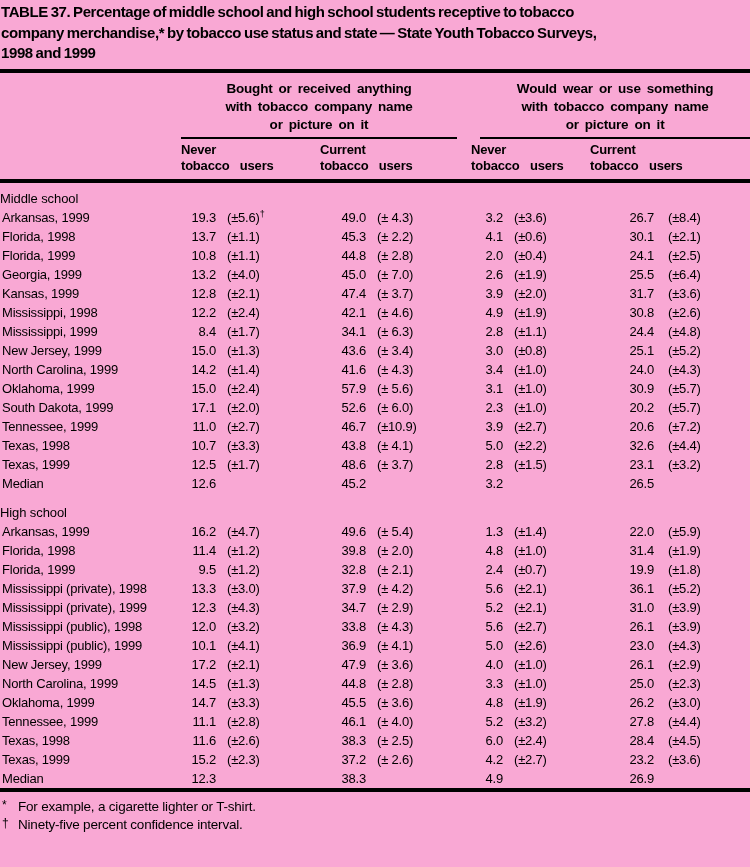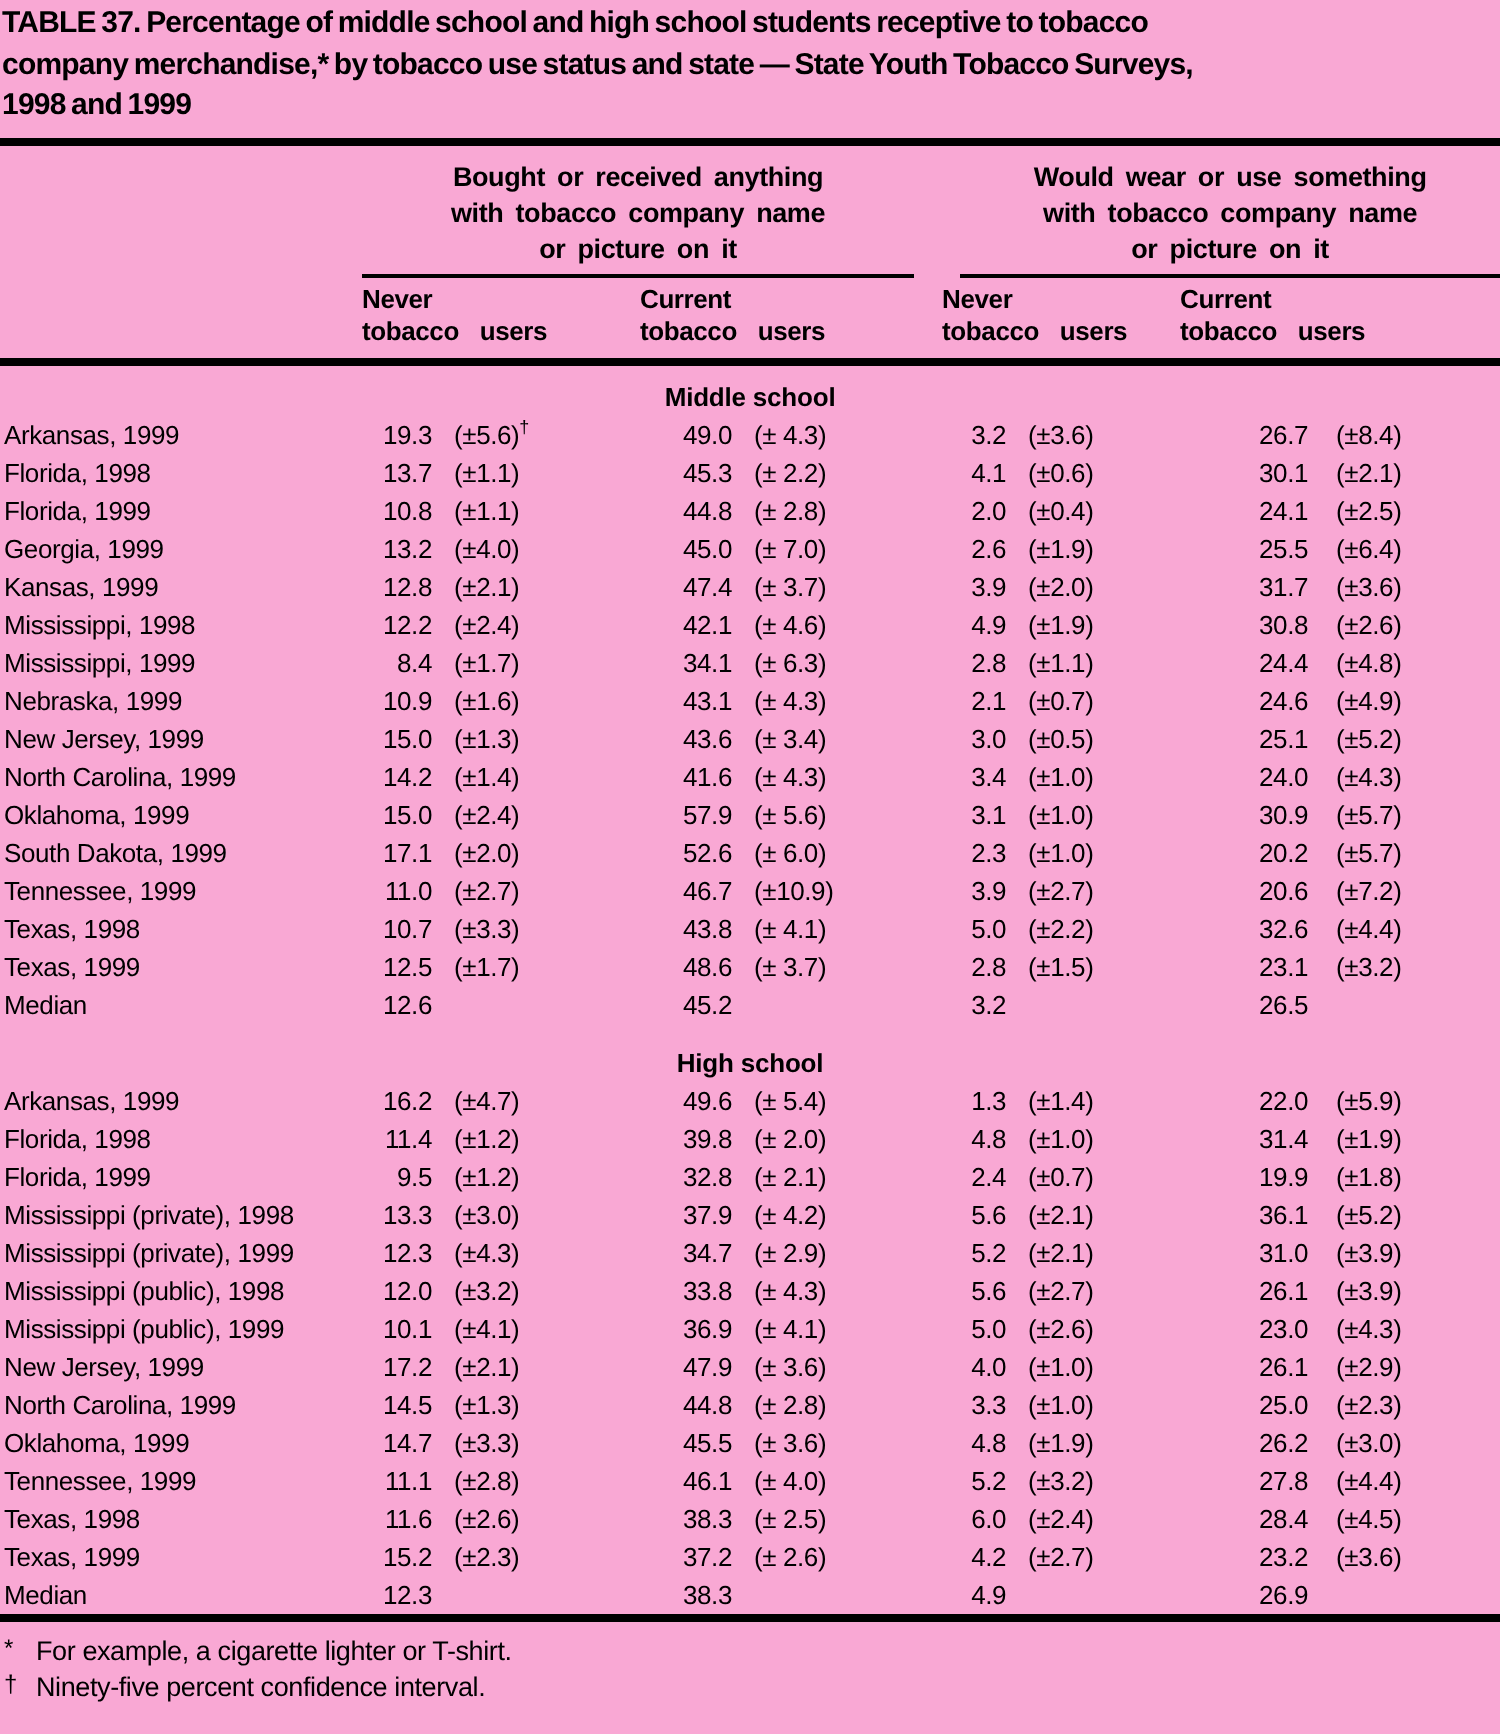--- a/index.html
+++ b/index.html
@@ -61,21 +61,21 @@
   .sub-inner.c2 { left: 20px; }
 
   
   tbody td {
     font-size: 13px;
     line-height: 19px;
     letter-spacing: -0.2px;
     white-space: nowrap;
   }
   tbody tr:first-child td { padding-top: 6px; }
-  .section-row td { font-weight: bold; letter-spacing: -0.1px; text-align: center; }
+  .section-row td { font-weight: normal; letter-spacing: -0.1px; }
   .gap-top td { padding-top: 10px; }
   td.state { text-align: left; padding-left: 2px; }
   td.val  { text-align: right; padding-right: 2px; }
   td.ci   { text-align: left; padding-left: 9px; }
   td.ci-last { padding-left: 12px; }
   td.na   { text-align: center; }
   sup { font-size: 9px; line-height: 0; vertical-align: super; }
 
   
   .footnotes { padding: 6px 0 0 2px; font-size: 13.5px; line-height: 17.5px; letter-spacing: -0.2px; }
@@ -240,40 +240,28 @@
           <td class="ci">(±1.7)</td>
           <td class="val">34.1</td>
           <td class="ci">(± 6.3)</td>
           <td></td>
           <td class="val">2.8</td>
           <td class="ci">(±1.1)</td>
           <td class="val">24.4</td>
           <td class="ci ci-last">(±4.8)</td>
         </tr>
         <tr>
-          <td class="state">Nebraska, 1999</td>
-          <td class="val">10.9</td>
-          <td class="ci">(±1.6)</td>
-          <td class="val">43.1</td>
-          <td class="ci">(± 4.3)</td>
-          <td></td>
-          <td class="val">2.1</td>
-          <td class="ci">(±0.7)</td>
-          <td class="val">24.6</td>
-          <td class="ci ci-last">(±4.9)</td>
-        </tr>
-        <tr>
           <td class="state">New Jersey, 1999</td>
           <td class="val">15.0</td>
           <td class="ci">(±1.3)</td>
           <td class="val">43.6</td>
           <td class="ci">(± 3.4)</td>
           <td></td>
           <td class="val">3.0</td>
-          <td class="ci">(±0.5)</td>
+          <td class="ci">(±0.8)</td>
           <td class="val">25.1</td>
           <td class="ci ci-last">(±5.2)</td>
         </tr>
         <tr>
           <td class="state">North Carolina, 1999</td>
           <td class="val">14.2</td>
           <td class="ci">(±1.4)</td>
           <td class="val">41.6</td>
           <td class="ci">(± 4.3)</td>
           <td></td>

